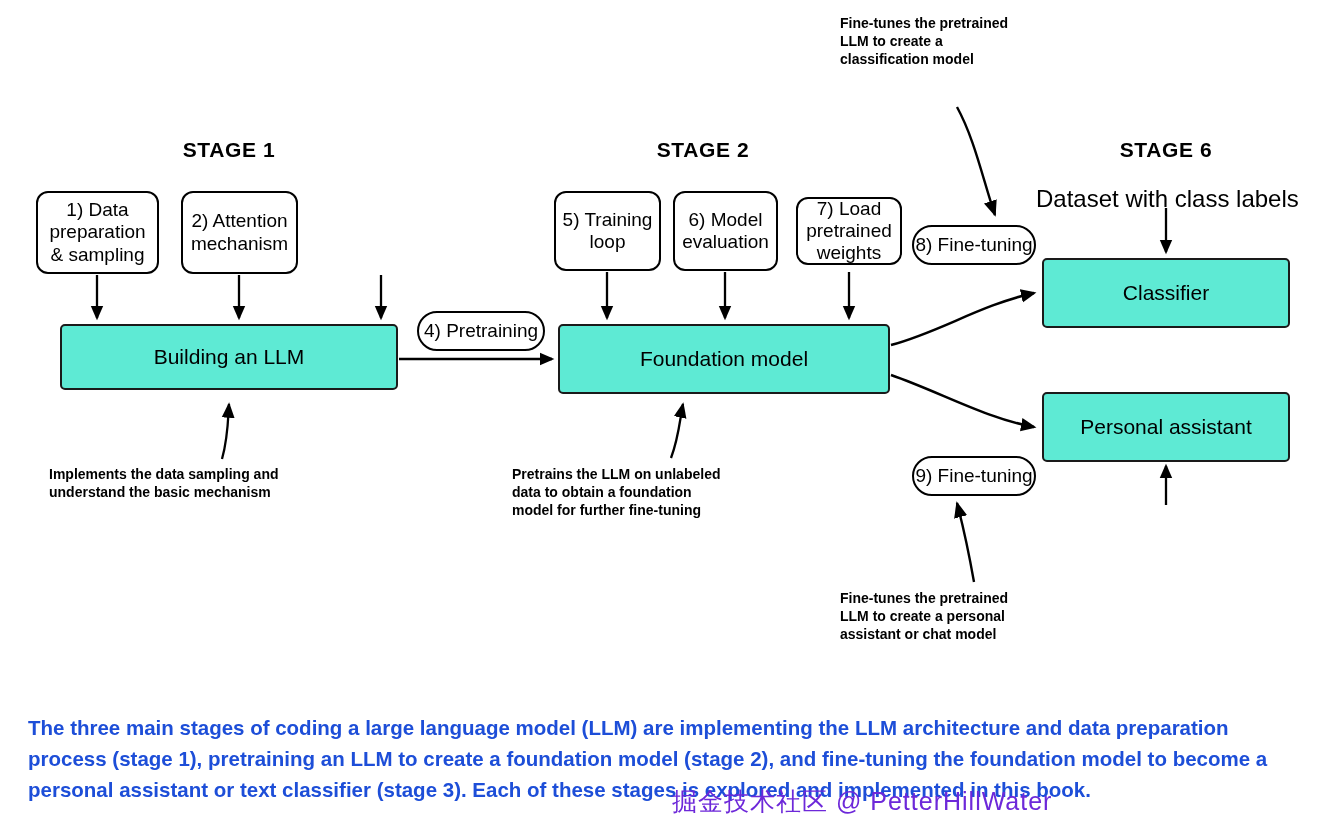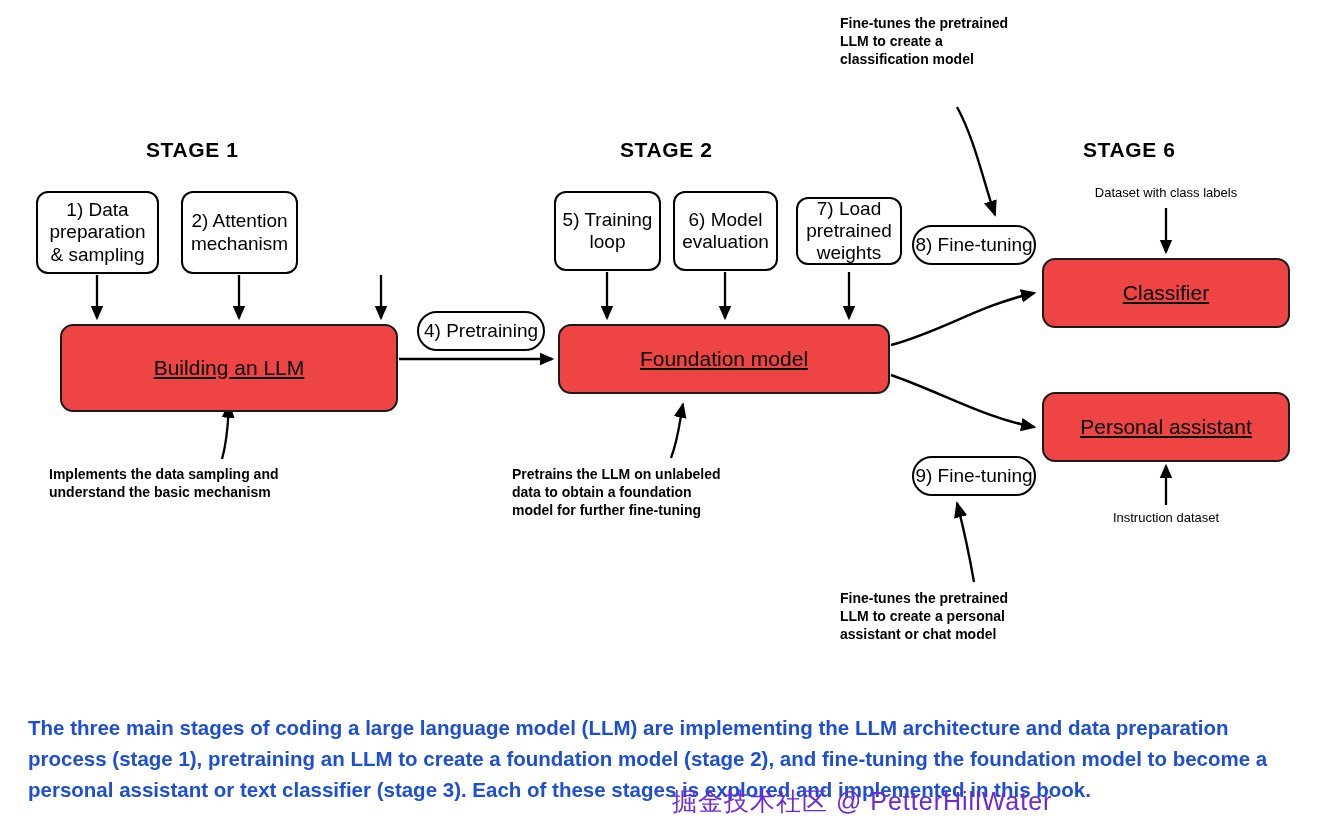--- a/index.html
+++ b/index.html
@@ -50,41 +50,40 @@
     background: #ffffff;
     border: 2.5px solid #000000;
     border-radius: 20px;
     font-size: 19px;
     line-height: 1.1;
     padding: 18px 8px;
     white-space: nowrap;
   }
   
   .blue-box {
-    background: #ef4444;
+    background: #5eead4;
     border: 2.5px solid #1a1a1a;
-    border-radius: 13px;
+    border-radius: 5px;
     font-size: 21px;
     line-height: 1.15;
-    text-decoration: underline;
   }
   
   .stage-title {
     position: absolute;
     font-weight: bold;
     font-size: 21px;
     letter-spacing: 0.6px;
     color: #000000;
-    text-align: left;
+    text-align: center;
     white-space: nowrap;
   }
   
   .plain-label {
     position: absolute;
-    font-size: 13px;
+    font-size: 24px;
     color: #000000;
     white-space: nowrap;
     text-align: center;
   }
   
   .annotation {
     position: absolute;
     font-weight: bold;
     font-size: 14px;
     line-height: 1.30;
@@ -162,27 +161,26 @@
   <div class="node step-box" style="left:181px; top:191px; width:117px; height:83px;">2) Attention mechanism</div>
 
   <div class="node step-box" style="left:554px; top:191px; width:107px; height:80px;">5) Training loop</div>
   <div class="node step-box" style="left:673px; top:191px; width:105px; height:80px;">6) Model evaluation</div>
   <div class="node step-box" style="left:796px; top:197px; width:106px; height:68px;">7) Load pretrained weights</div>
 
   <div class="node pill-box" style="left:417px; top:311px; width:128px; height:38px;">4) Pretraining</div>
   <div class="node pill-box" style="left:912px; top:225px; width:124px; height:39px;">8) Fine-tuning</div>
   <div class="node pill-box" style="left:912px; top:456px; width:124px; height:39px;">9) Fine-tuning</div>
 
-  <div class="node blue-box" style="left:60px; top:324px; width:338px; height:88px;">Building an LLM</div>
+  <div class="node blue-box" style="left:60px; top:324px; width:338px; height:66px;">Building an LLM</div>
   <div class="node blue-box" style="left:558px; top:324px; width:332px; height:70px;">Foundation model</div>
   <div class="node blue-box" style="left:1042px; top:258px; width:248px; height:70px;">Classifier</div>
   <div class="node blue-box" style="left:1042px; top:392px; width:248px; height:70px;">Personal assistant</div>
 
   <div class="plain-label" style="left:1036px; top:185px; width:260px;">Dataset with class labels</div>
-  <div class="plain-label" style="left:1046px; top:510px; width:240px;">Instruction dataset</div>
 
   <div class="annotation" style="left:840px; top:14px; width:300px;">
     <div>Fine-tunes the pretrained</div>
     <div>LLM to create a</div>
     <div>classification model</div>
   </div>
 
   <div class="annotation" style="left:49px; top:465px; width:430px;">
     <div>Implements the data sampling and</div>
     <div>understand the basic mechanism</div>

